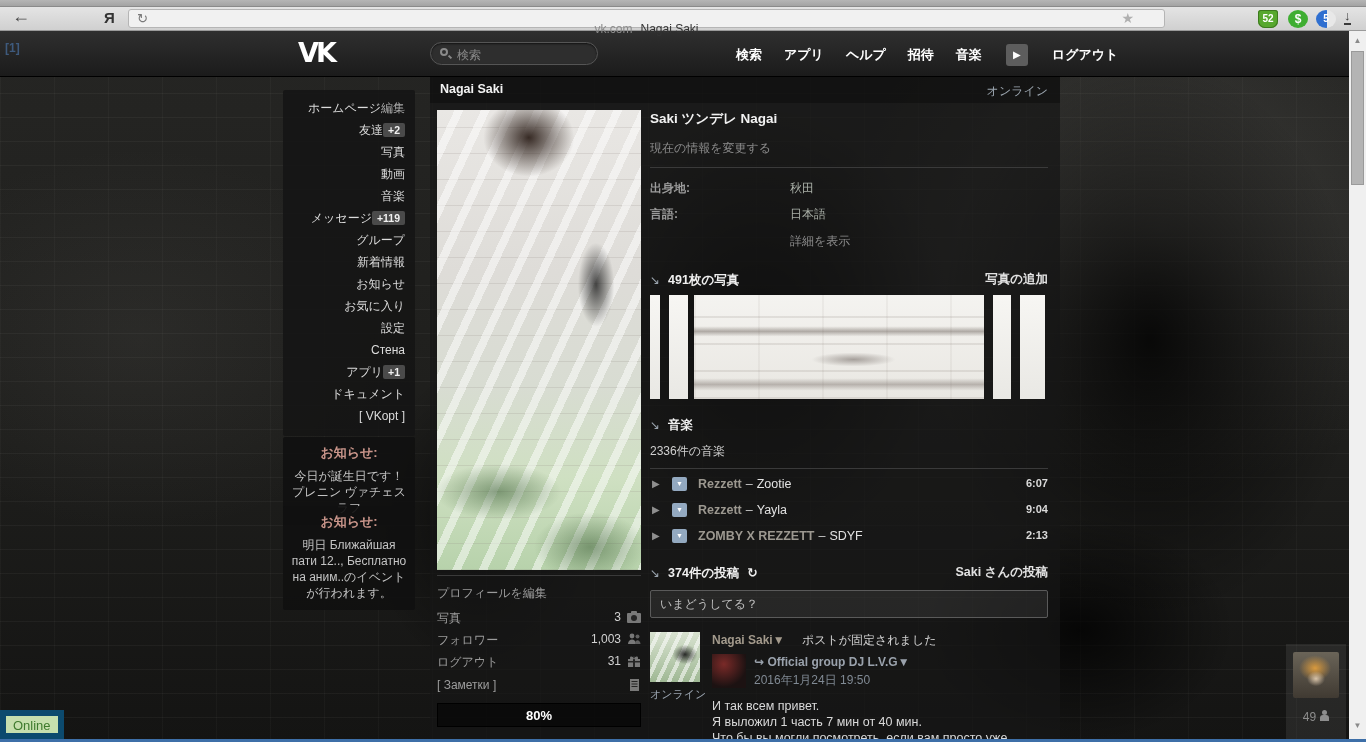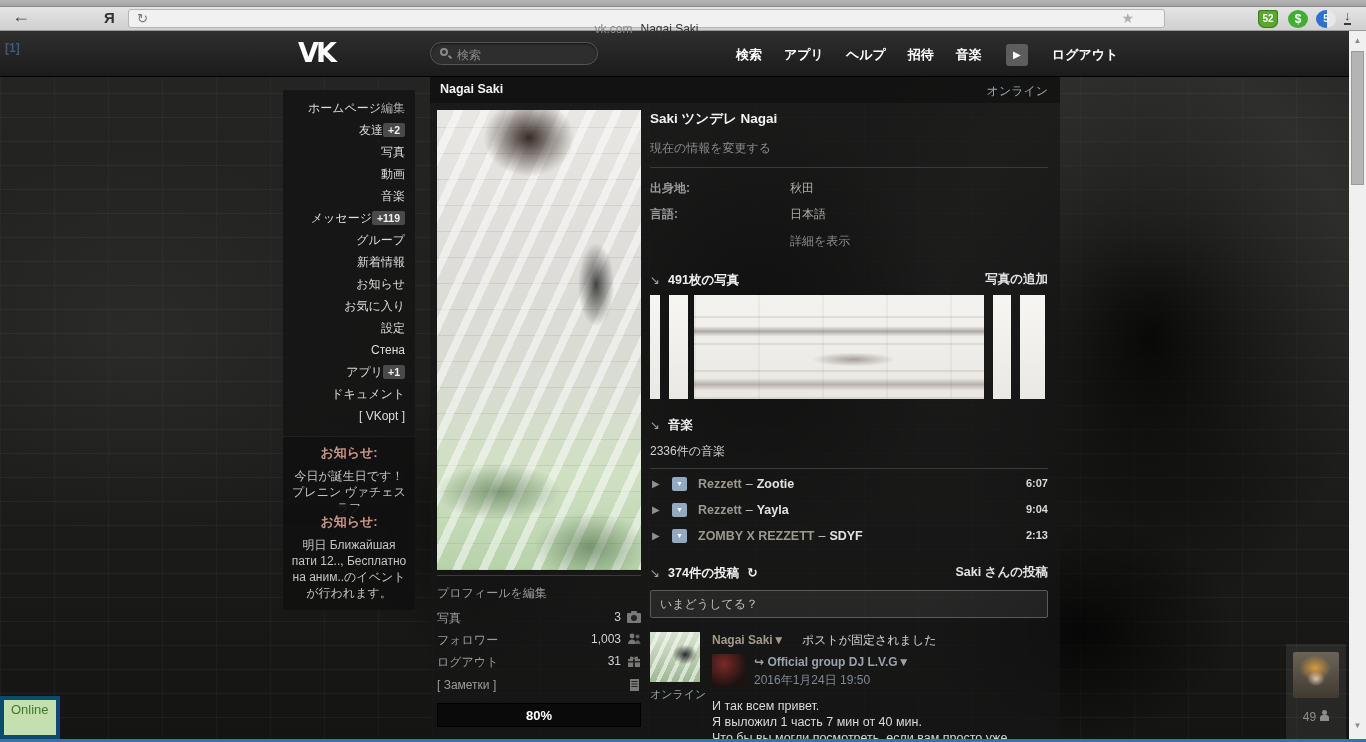--- a/index.html
+++ b/index.html
@@ -131,21 +131,21 @@
   .ps3 { width:18px; margin-right:9px; }
   .ps4 { width:25px; }
 
   .mcount { color:#d0d0d0; font-size:12px; margin-top:10px; padding-bottom:8px; border-bottom:1px solid #3a3a3a; }
   .trk { position:relative; height:20px; margin-top:6px; }
   .trk .tply { position:absolute; left:2px; top:3px; color:#8f8f8f; font-size:10px; }
   .trk .tdl { position:absolute; left:22px; top:2px; width:15px; height:14px; background:#93a9c0;
     border-radius:2px; color:#fff; font-size:7px; text-align:center; line-height:14px; }
   .trk .tart { position:absolute; left:48px; top:2px; font-size:12.5px; font-weight:bold; color:#9c9890; }
   .trk .tart .tsep { color:#cfcfcf; font-weight:normal; margin:0 4px; }
-  .trk .tart .ttl { color:#e2e2e2; font-weight:bold; }
+  .trk .tart .ttl { color:#e2e2e2; font-weight:normal; }
   .trk .ttime { position:absolute; right:0; top:2px; color:#dadada; font-size:11px; font-weight:bold; }
 
   .wallinput { margin-top:9px; height:28px; border:1px solid #5a5a5a; border-radius:2px;
     background:rgba(255,255,255,.07); color:#c0c0c0; font-size:12px; line-height:26px; padding-left:9px; }
 
   .post { position:relative; margin-top:14px; }
   .pav { position:absolute; left:0; top:0; width:50px; height:50px;
     background:
       radial-gradient(ellipse 18px 14px at 70% 45%, rgba(25,25,25,.9), transparent 70%),
       repeating-linear-gradient(115deg, rgba(255,255,255,0) 0 6px, rgba(255,255,255,.55) 6px 10px),
@@ -156,22 +156,22 @@
   .prow1 .pa { color:#a39a8c; font-weight:bold; }
   .prow1 .ppin { color:#d2d2d2; margin-left:14px; }
   .repost { position:relative; height:36px; margin-top:5px; }
   .rpav { position:absolute; left:0; top:0; width:34px; height:34px;
     background:radial-gradient(circle at 35% 30%, #7a2a28, #1c1212 70%); }
   .rpsrc { position:absolute; left:42px; top:1px; color:#9aa2ac; font-size:12px; font-weight:bold; }
   .rpdate { position:absolute; left:42px; top:18px; color:#808a94; font-size:12px; }
   .ptext { margin-top:8px; width:300px; color:#dadada; font-size:12.5px; line-height:16px; }
 
   
-  .onlinebadge { position:absolute; left:0px; bottom:3px; background:#c6dfae; border:4px solid #0c4a6e;
-    color:#3f7a2e; font-size:13px; padding:2px 7px 18px 7px; z-index:55; }
+  .onlinebadge { position:absolute; left:0px; bottom:3px; background:#c6dfae; border:6px solid #0c4a6e;
+    color:#3f7a2e; font-size:13px; padding:2px 7px 0 7px; z-index:55; }
   .minipanel { position:absolute; left:1286px; top:644px; width:60px; height:95px;
     background:rgba(255,255,255,.08); z-index:8; }
   .miniav { position:absolute; left:7px; top:8px; width:46px; height:46px; border-radius:2px;
     background:
       radial-gradient(ellipse 12px 10px at 50% 58%, #d8c3a8, transparent 75%),
       radial-gradient(ellipse 20px 16px at 48% 35%, #d99a3e, transparent 80%),
       linear-gradient(180deg,#6a6458,#403a32); }
   .minicount { position:absolute; left:0; top:66px; width:60px; text-align:center; color:#8d8d8d; font-size:12px; }
   .person-ico { display:inline-block; width:9px; height:11px; position:relative; margin-left:4px; }
   .person-ico:before { content:""; position:absolute; left:2px; top:0; width:5px; height:5px; border-radius:50%; background:#8d8d8d; }

